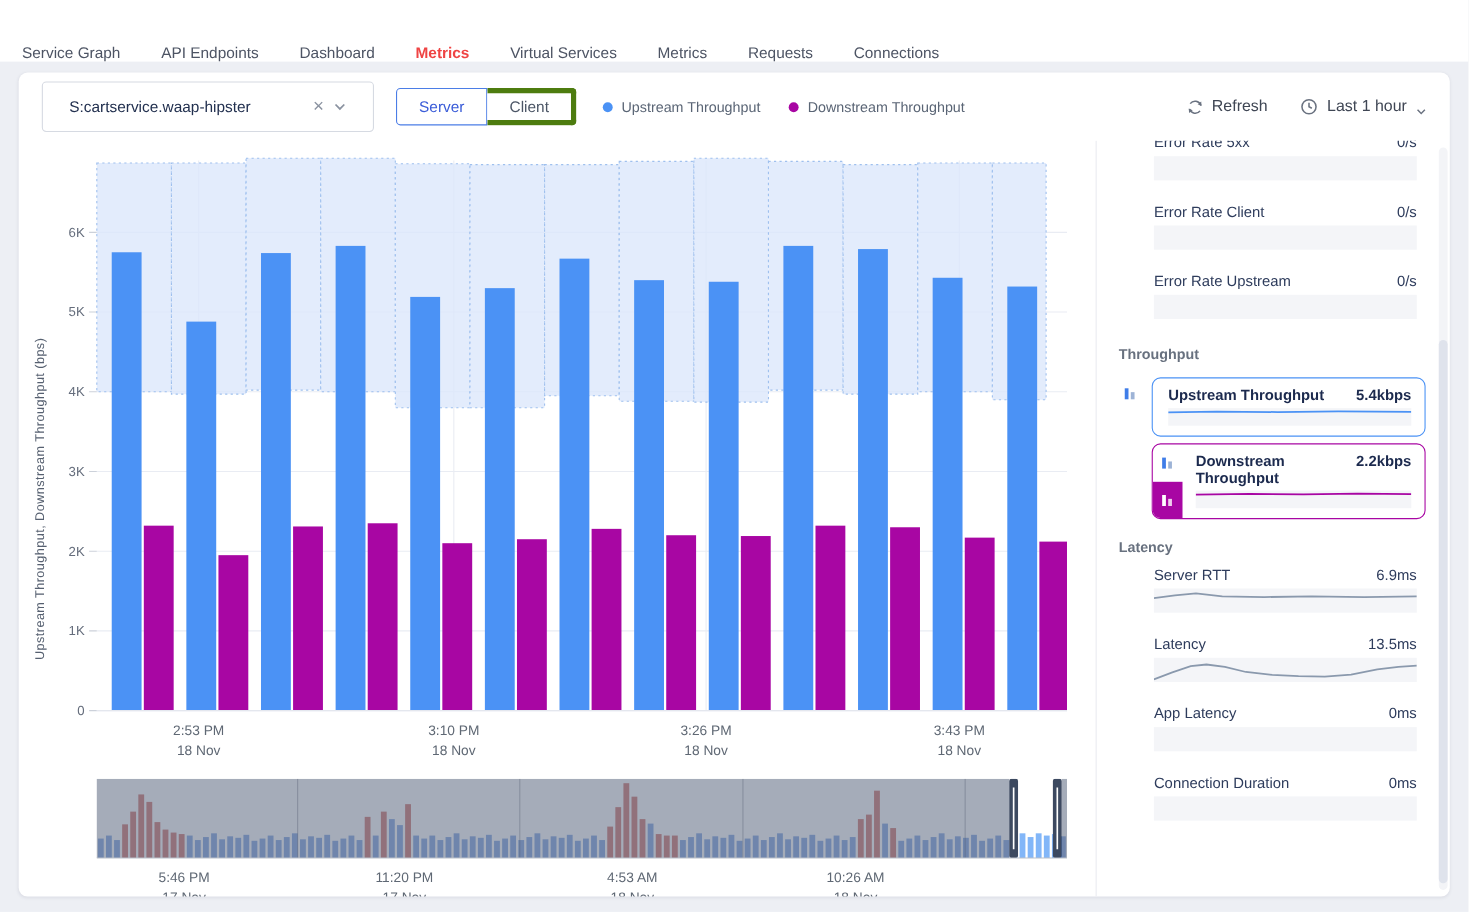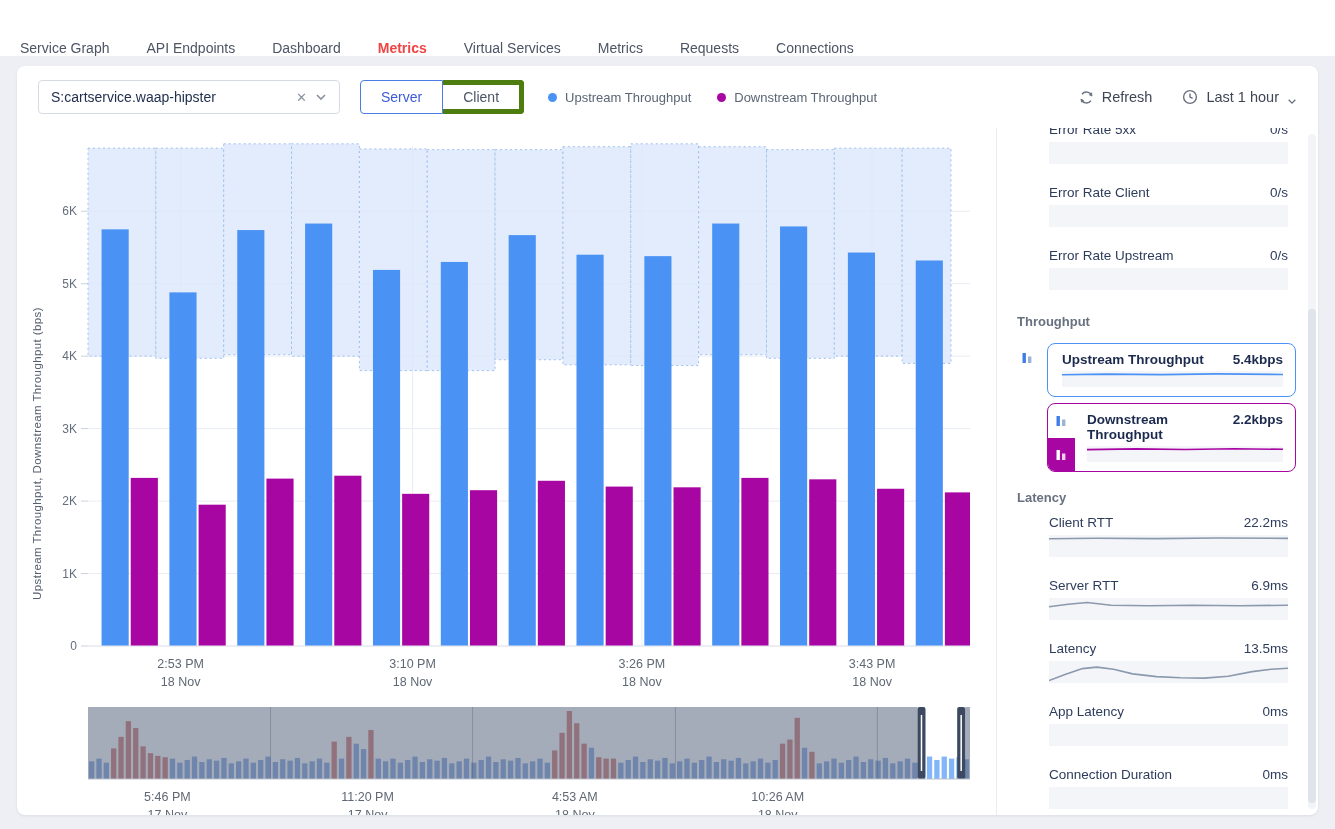--- a/index.html
+++ b/index.html
@@ -11,22 +11,22 @@
   .nav-item { font-size:14px; color:#4d5464; cursor:pointer; position:relative; white-space:nowrap; }
   .nav-item.active { color:#ef4444; font-weight:700; }
   .nav-item.active::after { content:""; position:absolute; left:0; right:0; bottom:-14px; height:3px; border-radius:2px; background:#3b5cd7; }
 
   
   .card { margin:10px 17px 0 17px; height:749px; background:#fff; border-radius:8px;
           box-shadow:0 1px 3px rgba(20,30,60,.08); position:relative; overflow:hidden; }
 
   
   .toolbar { height:62px; display:flex; align-items:center; padding:0 21px; gap:20px; }
-  .select { width:302px; height:34px; border:1px solid #d6dae2; border-radius:4px; display:flex; align-items:center;
-            padding:0 12px; font-size:14px; color:#22304f; gap:8px; cursor:pointer; }
+  .select { width:302px; height:46px; border:1px solid #d6dae2; border-radius:4px; display:flex; align-items:center;
+            padding:0 24px; font-size:14px; color:#22304f; gap:8px; cursor:pointer; }
   .select .val { flex:1; white-space:nowrap; overflow:hidden; }
   .select .clear { color:#8a92a0; font-size:13px; cursor:pointer; }
   .iconsvg { display:inline-block; vertical-align:middle; }
   .segmented { display:flex; }
   .seg { height:34px; padding:0 20px; font-size:14px; background:#fff; display:flex; align-items:center; cursor:pointer;
          border:5px solid #4d7c0f; color:#4b5565; }
   .seg:first-child { border-radius:4px 0 0 4px; }
   .seg:last-child { border-radius:0 4px 4px 0; border-left:none; }
   .seg.active { border:1px solid #4b7de6; color:#3a5cd8; }
   .seg.active + .seg { border-left:none; }
@@ -431,31 +431,20 @@
                 <svg viewBox="0 0 100 16" preserveAspectRatio="none">
                   <polyline points="0.0,3.6 25.0,2.9 50.0,3.5 75.0,2.8 100.0,3.3" fill="none" stroke="#a806a3" stroke-width="1.6" vector-effect="non-scaling-stroke"></polyline>
                 </svg>
               </div>
             </div>
           </div>
         </div>
         <div class="section-heading lat">Latency</div>
         <div class="metric-row">
           <div class="metric-line">
-            <span>Client RTT</span>
-            <span>22.2ms</span>
-          </div>
-          <div class="spark">
-            <svg viewBox="0 0 100 22" preserveAspectRatio="none">
-              <polyline points="0.0,3.8 20.0,3.2 45.0,3.6 70.0,3.0 100.0,3.4" fill="none" stroke="#8a99ad" stroke-width="1.6" vector-effect="non-scaling-stroke"></polyline>
-            </svg>
-          </div>
-        </div>
-        <div class="metric-row">
-          <div class="metric-line">
             <span>Server RTT</span>
             <span>6.9ms</span>
           </div>
           <div class="spark">
             <svg viewBox="0 0 100 22" preserveAspectRatio="none">
               <polyline points="0.0,8.7 8.0,6.3 16.0,4.5 26.0,7.2 42.0,7.8 60.0,7.2 80.0,7.8 100.0,7.2" fill="none" stroke="#8a99ad" stroke-width="1.6" vector-effect="non-scaling-stroke"></polyline>
             </svg>
           </div>
         </div>
         <div class="metric-row">

